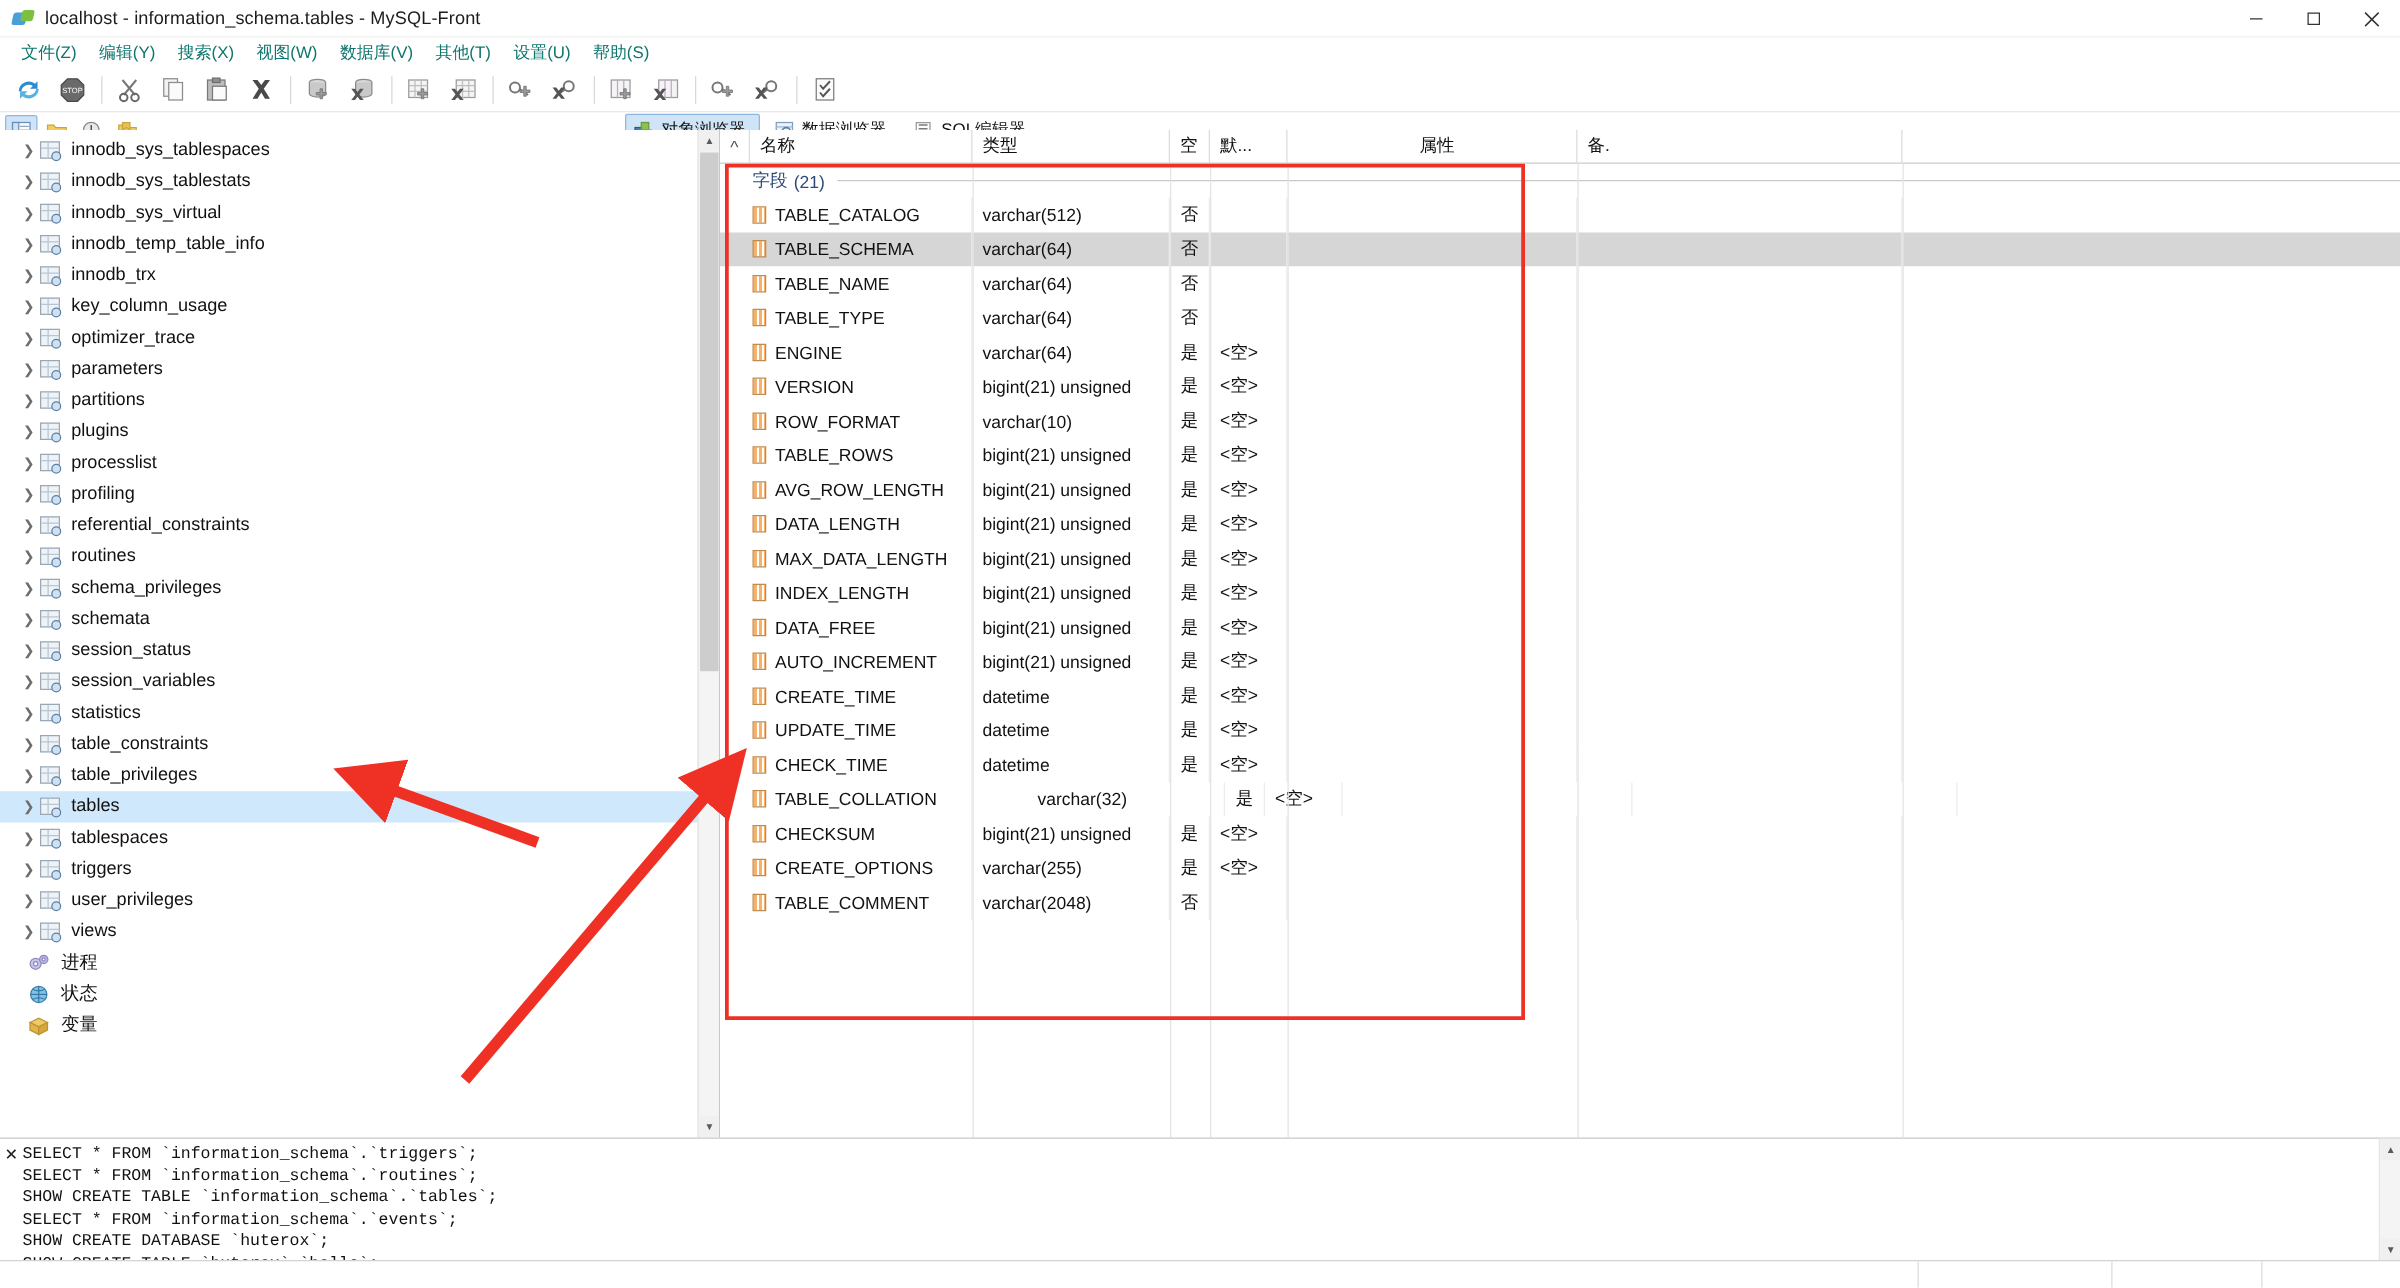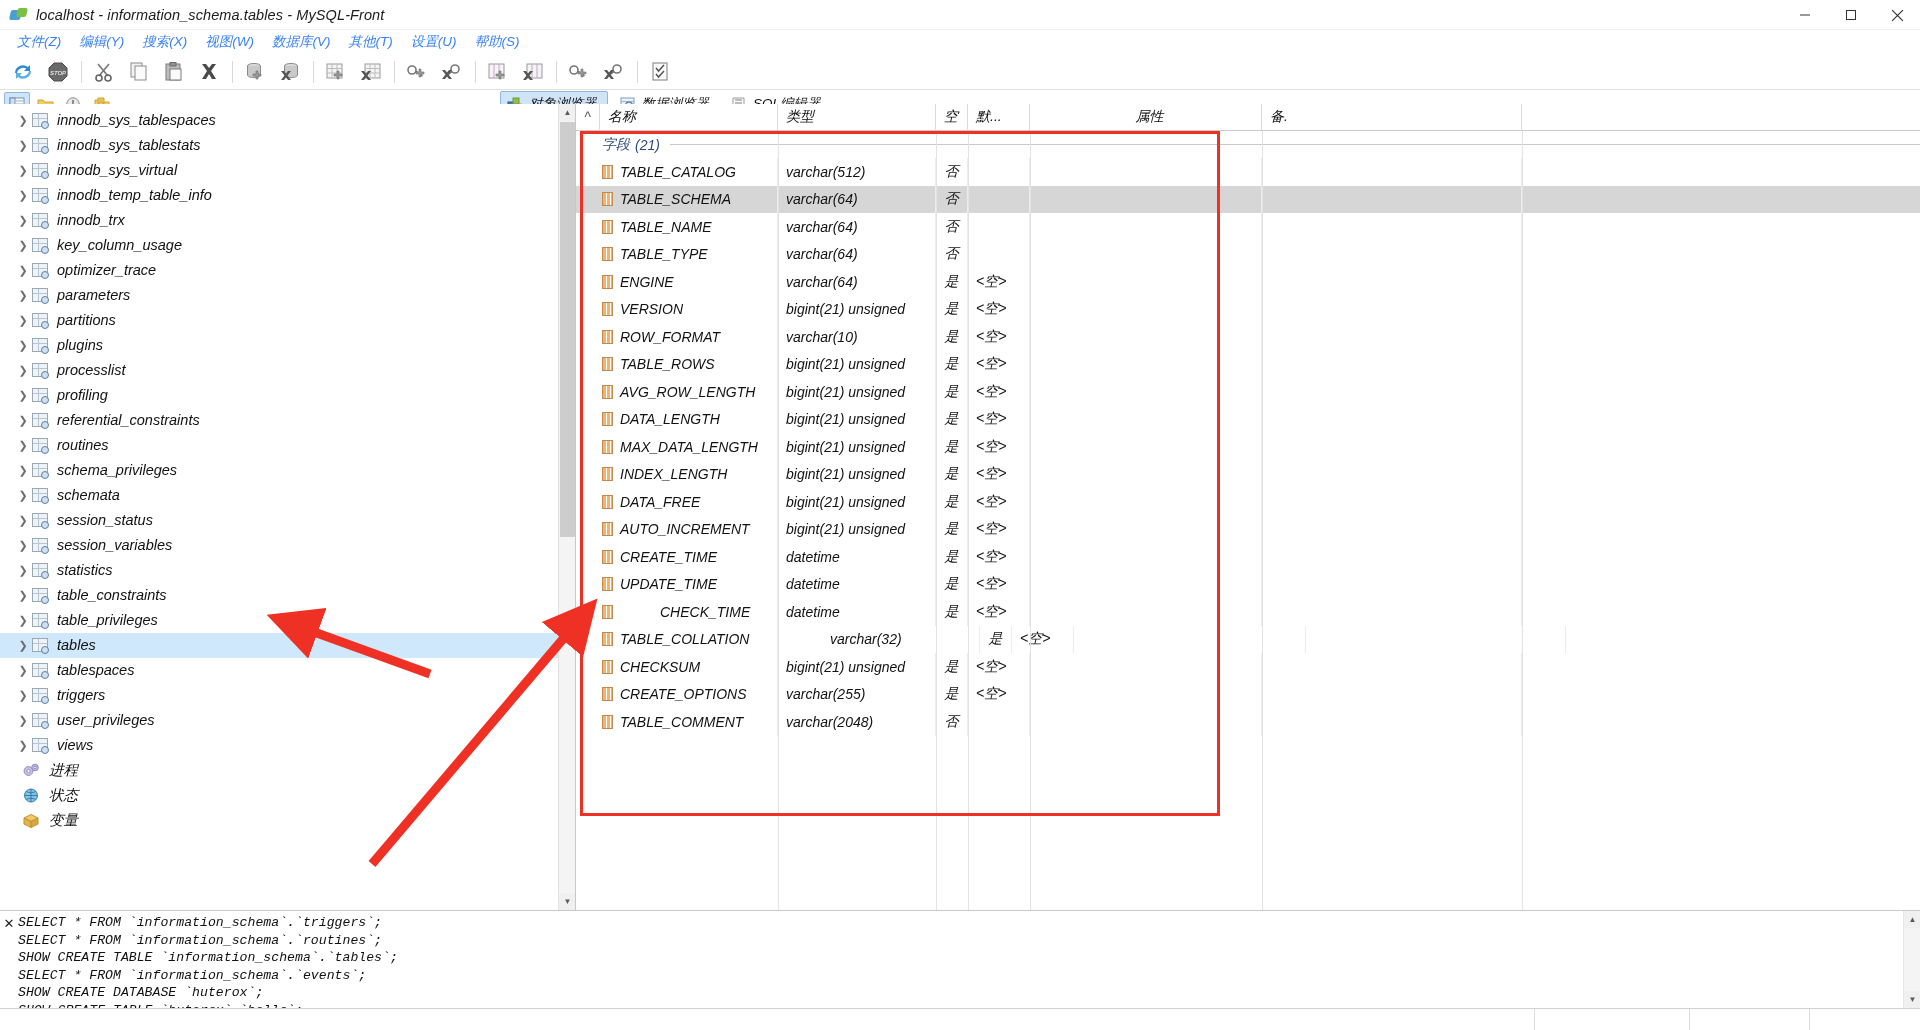--- a/index.html
+++ b/index.html
@@ -4,21 +4,21 @@
 <style>
   * { box-sizing: border-box; }
   html, body {
     margin: 0; padding: 0;
     width: 1920px; height: 1030px;
     overflow: hidden;
     background: #ffffff;
     font-family: "Liberation Sans", "DejaVu Sans", sans-serif;
     -webkit-font-smoothing: antialiased;
   }
-  .app { position: relative; width: 1920px; height: 1030px; background:#fff;font-style:italic; }
+  .app { position: relative; width: 1920px; height: 1030px; background:#fff; }
 
   
   .titlebar {
     height: 30px; display: flex; align-items: center;
     background: #ffffff; border-bottom: 1px solid #f0f0f0;
     padding-left: 10px; position: relative;
   }
   .titlebar .tb-icon { width: 18px; height: 18px; margin-right: 8px; position:relative; }
   .tb-icon .p1, .tb-icon .p2 {
     position:absolute; border-radius:2px;
@@ -31,21 +31,21 @@
   .winbtns { position:absolute; right:0; top:0; height:30px; display:flex; }
   .winbtn { width: 46px; height: 30px; display:flex; align-items:center; justify-content:center;
             font-size: 13px; color:#333; }
   .winbtn.close { color:#333; }
   .winbtn svg { display:block; }
 
   
   .menubar {
     height: 24px; display:flex; align-items:center;
     padding-left: 8px; background:#ffffff;
-    font-size: 13.5px; color:#3b82f6;
+    font-size: 13.5px; color:#0f766e;
   }
   .menubar .mi { padding: 2px 9px; white-space: nowrap; }
 
   
   .toolbar {
     height: 36px; display: flex; align-items: center;
     background: #ffffff; border-bottom: 1px solid #e2e2e2;
     padding-left: 6px;
   }
   .toolbar2 {
@@ -1064,21 +1064,21 @@
             </div>
             <div class="gc" style="width: 232px;">
               <span></span>
             </div>
             <div class="gc" style="width: 260px;">
               <span></span>
             </div>
           </div>
           <div class="grow">
             <div class="gc" style="width: 24px; border-right: none;"></div>
-            <div class="gc" style="width: 178px; padding-left: 0px; gap: 40px;">
+            <div class="gc" style="width: 178px; padding-left: 0px;">
               <span class="colicon"></span>
               <span>CHECK_TIME</span>
             </div>
             <div class="gc" style="width: 158px;">
               <span>datetime</span>
             </div>
             <div class="gc center" style="width: 32px;">
               <span>是</span>
             </div>
             <div class="gc" style="width: 62px;">

